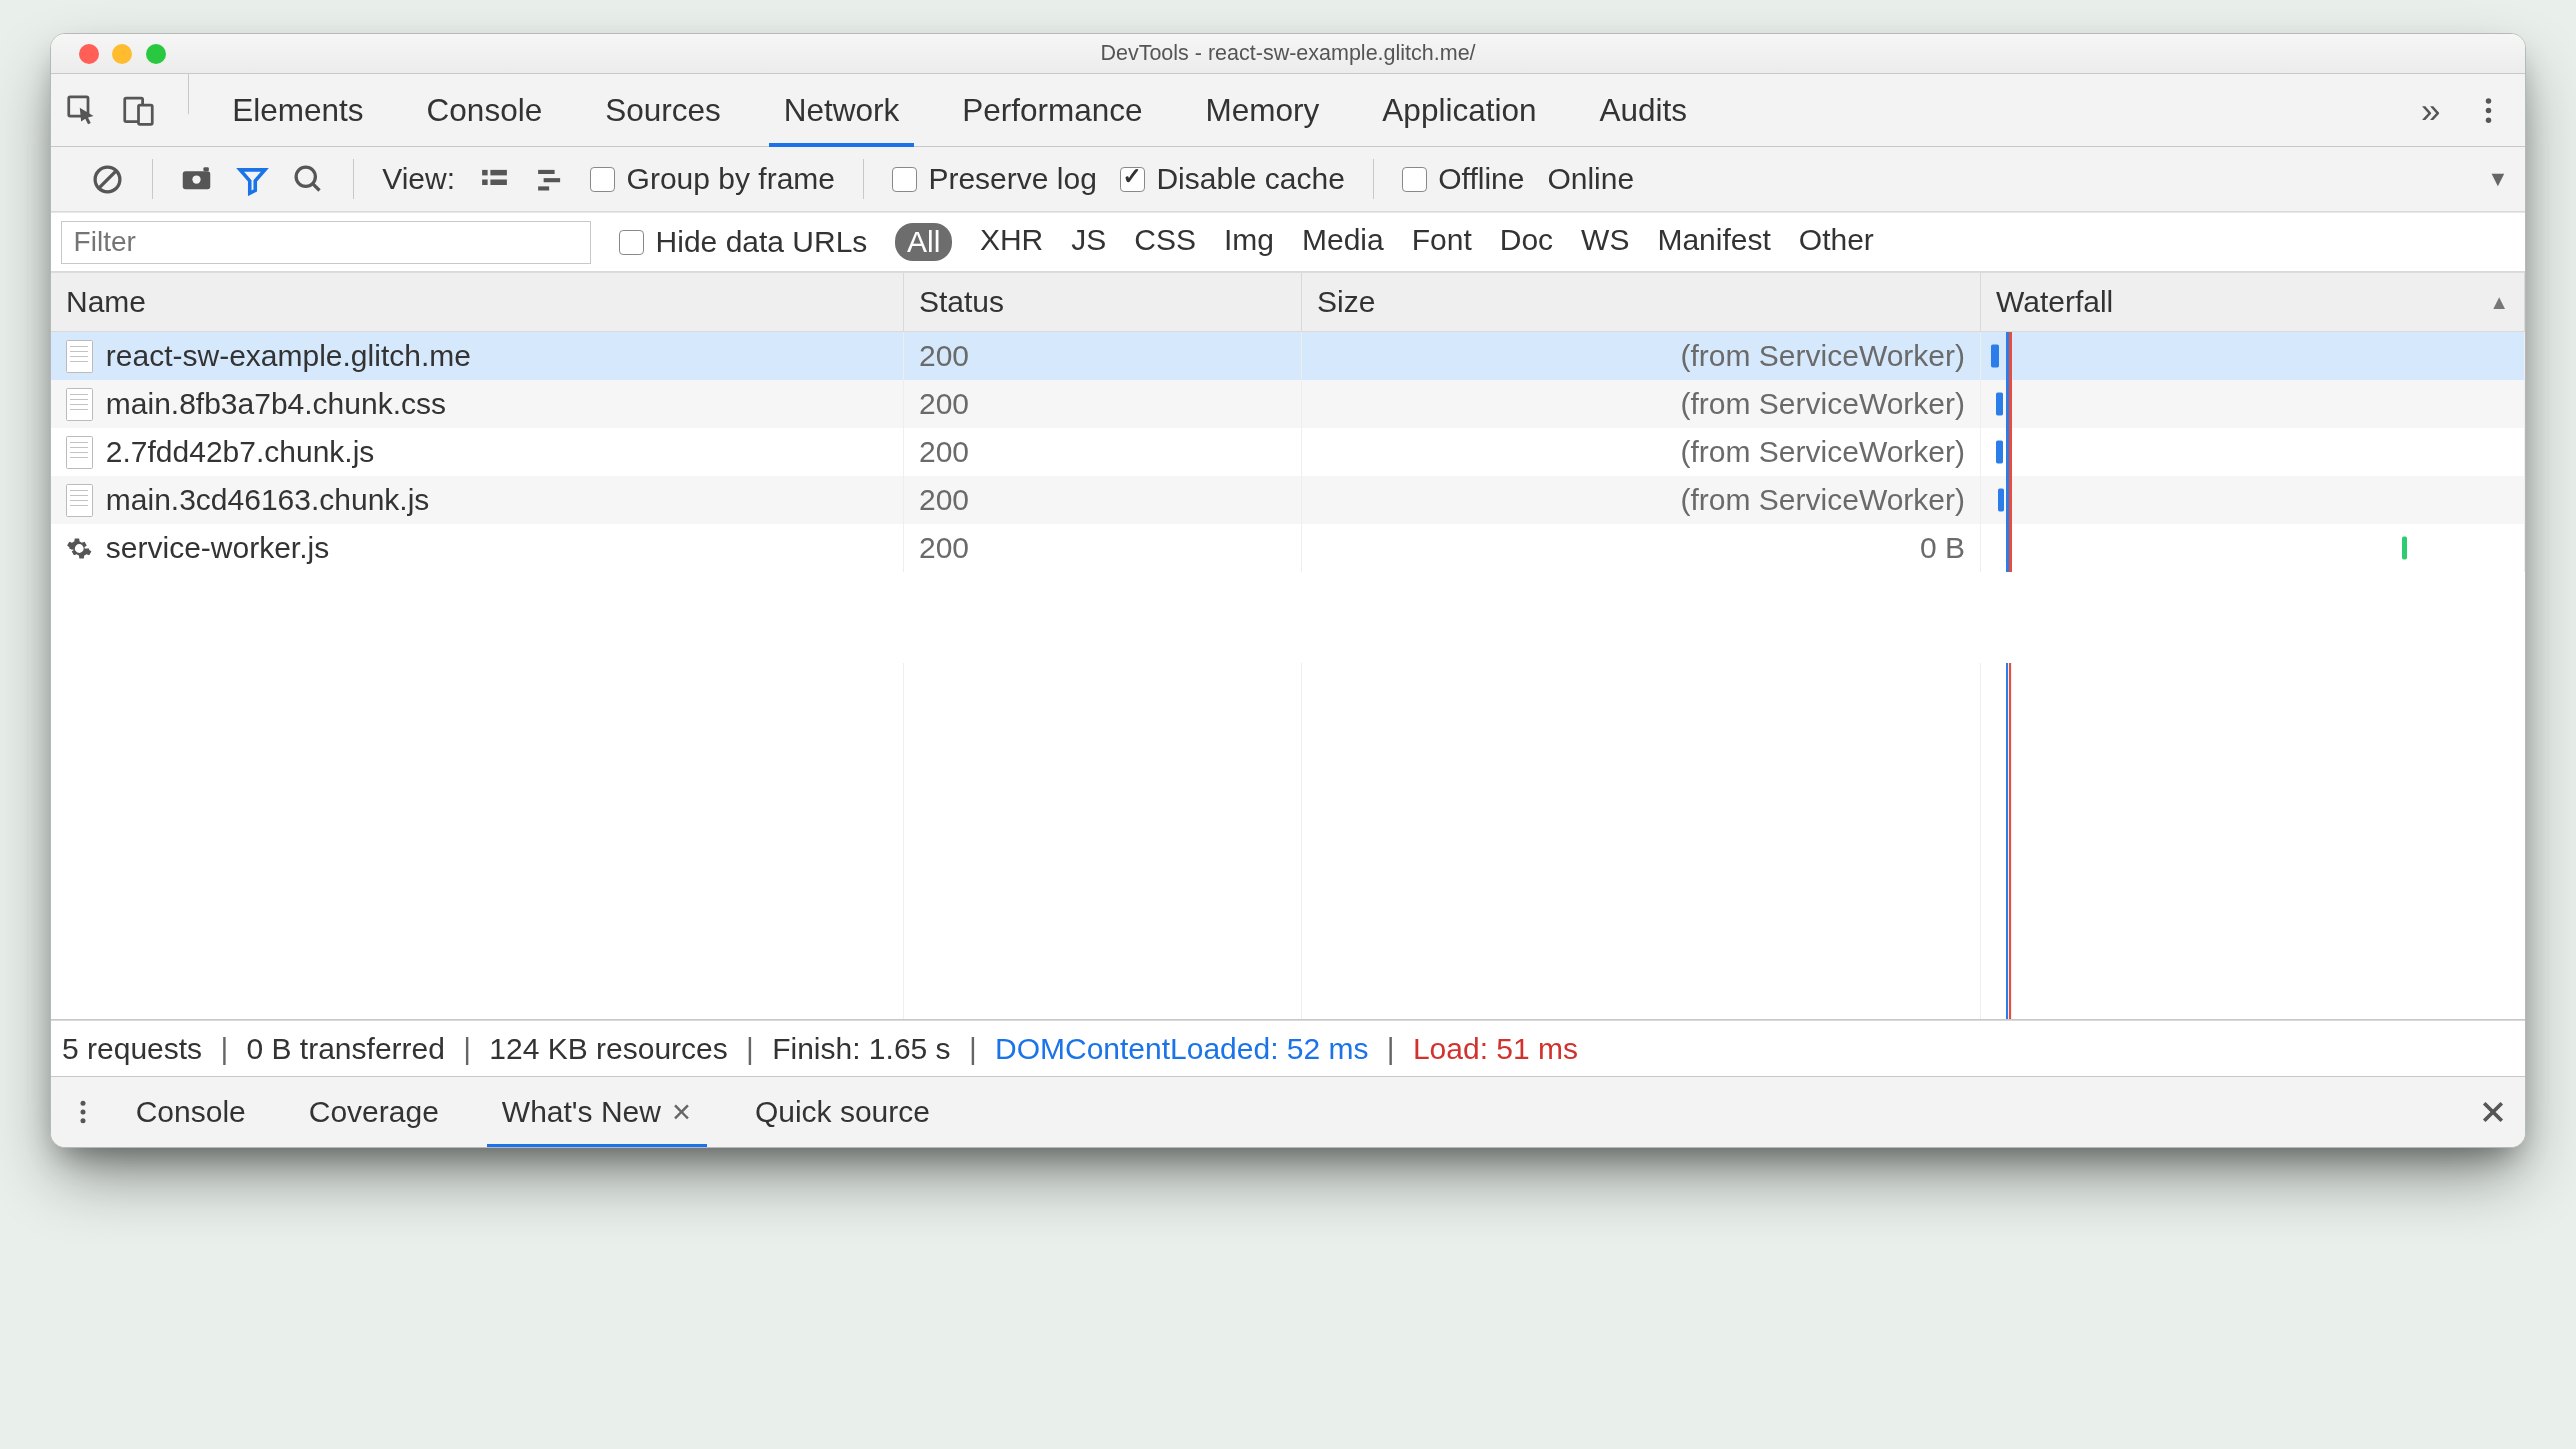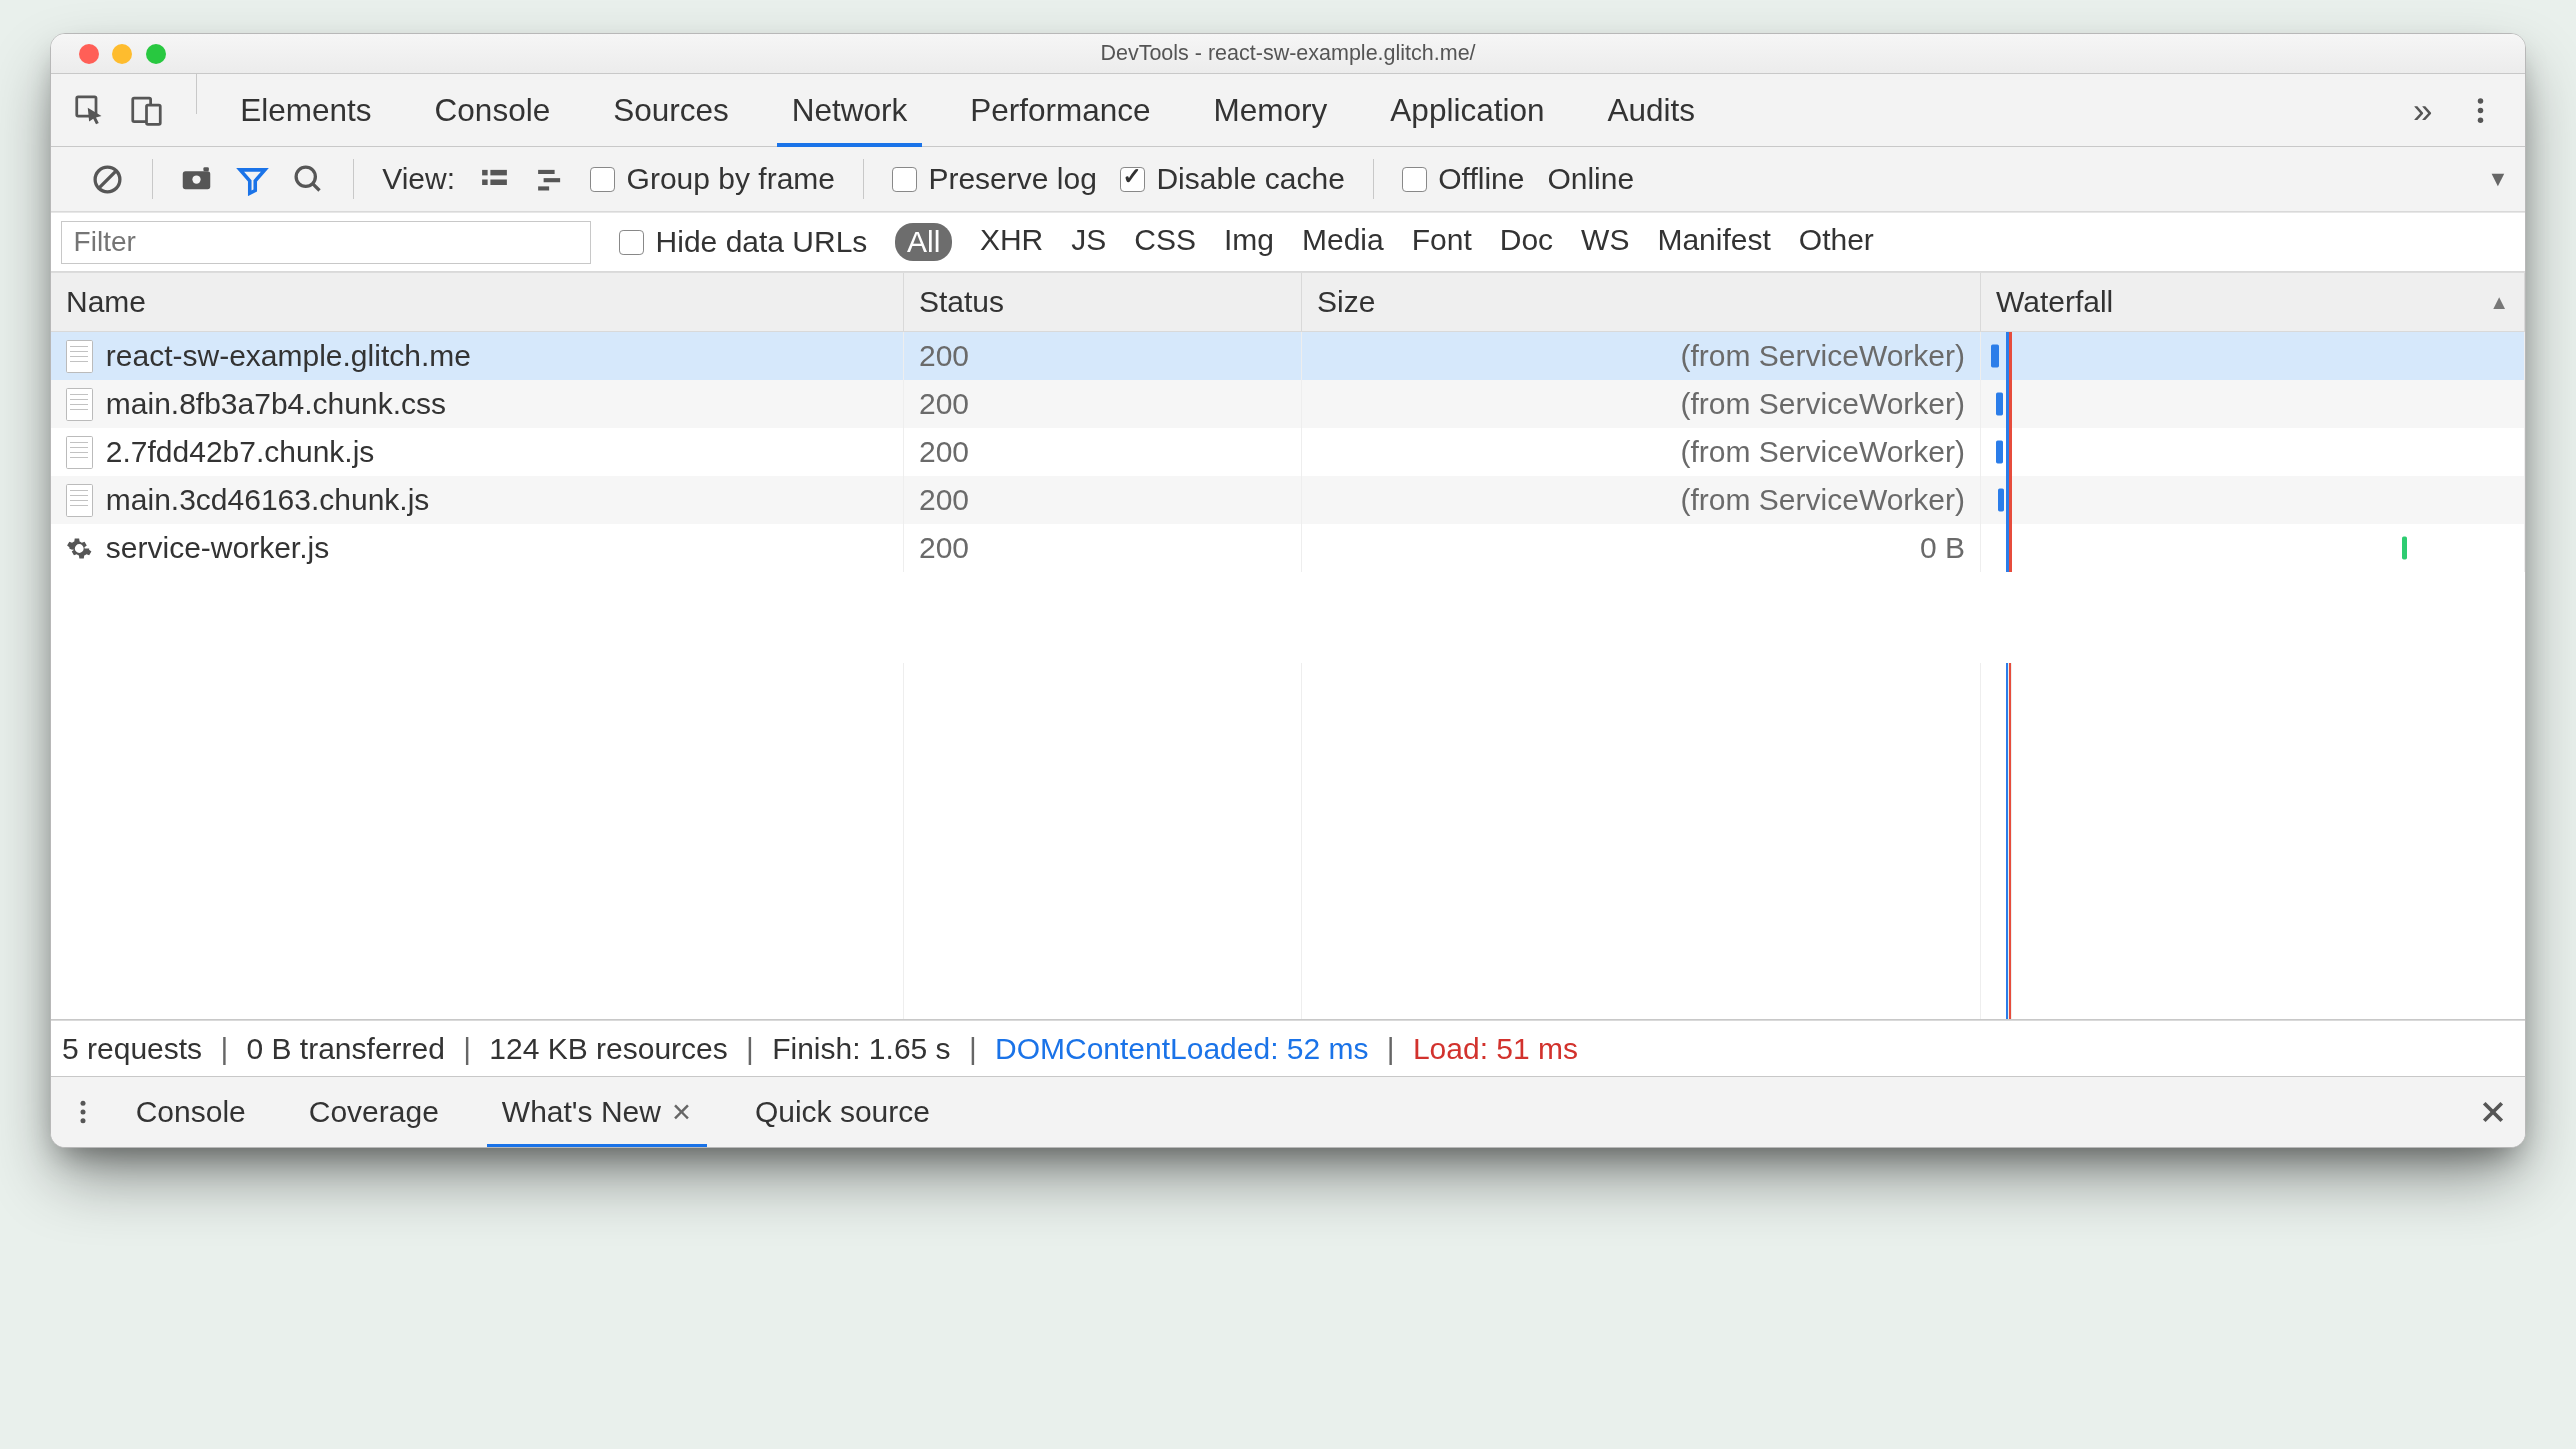--- a/index.html
+++ b/index.html
@@ -58,21 +58,21 @@
   .dot.yellow{background:#febc2e;}
   .dot.green{background:#28c840;}
   .titlebar-title{position:absolute;left:0;right:0;text-align:center;pointer-events:none;}
   
   .panel-tabs{
     height:73px;
     background:var(--bg-toolbar);
     border-bottom:0.8px solid var(--border);
     display:flex;
     align-items:stretch;
-    padding:0 10px;
+    padding:0 2px;
     font-size:31.5px;
     color:#333;
     gap:6.6px;
   }
   .panel-tabs .left-icons{display:flex;align-items:center;gap:23px;padding:0 21.5px 0 13.3px;}
   .panel-tabs .tabs{display:flex;align-items:stretch;gap:0;flex:1;}
   .tab{display:flex;align-items:center;padding:0 31.5px;color:#333;position:relative;cursor:default;}
   .tab.active{color:#333;}
   .tab.active::after{content:"";position:absolute;bottom:-0.8px;left:16.6px;right:16.6px;height:4.1px;background:var(--accent);}
   .panel-tabs .right{display:flex;align-items:center;gap:31.5px;padding:0 18px;}

